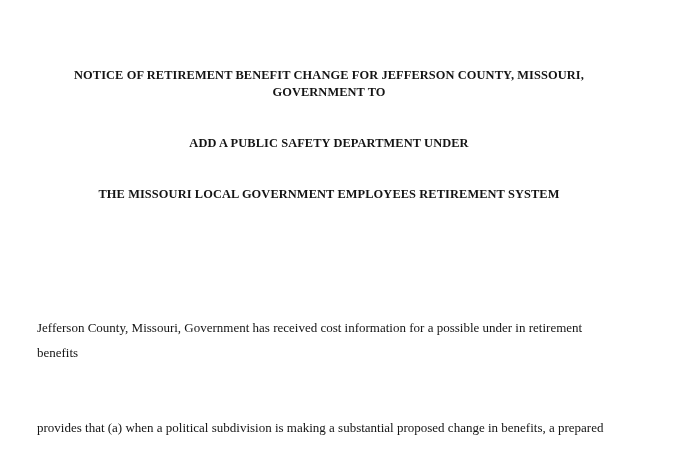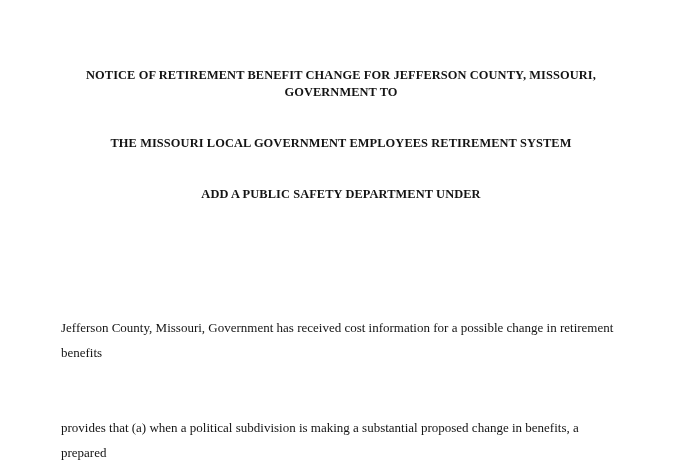--- a/index.html
+++ b/index.html
@@ -12,21 +12,21 @@
     background: #ffffff;
     overflow: hidden;
     font-family: "Liberation Serif", "DejaVu Serif", serif;
     color: #141414;
     -webkit-font-smoothing: antialiased;
   }
   .doc-page {
     box-sizing: border-box;
     width: 659px;
     height: 474px;
-    padding: 33px 38px 0 61px;
+    padding: 33px 38px 0 37px;
     background: #ffffff;
   }
   .doc-title {
     text-align: center;
     font-weight: bold;
     font-size: 12.4px;
     line-height: 17px;
     letter-spacing: 0.1px;
     white-space: pre-wrap;
   }
@@ -43,26 +43,26 @@
     min-height: 25px;
   }
 </style>
 </head>
 <body>
 
 <div class="doc-page">
 
   <div class="doc-title">
     <div class="title-line">NOTICE OF RETIREMENT BENEFIT CHANGE FOR JEFFERSON COUNTY, MISSOURI, GOVERNMENT TO</div>
+    <div class="title-line">ADD A PUBLIC SAFETY DEPARTMENT UNDER</div>
     <div class="title-line">THE MISSOURI LOCAL GOVERNMENT EMPLOYEES RETIREMENT SYSTEM</div>
-    <div class="title-line">ADD A PUBLIC SAFETY DEPARTMENT UNDER</div>
   </div>
 
   <div class="doc-body">
-    <div class="body-line">Jefferson County, Missouri, Government has received cost information for a possible change in retirement benefits</div>
+    <div class="body-line">Jefferson County, Missouri, Government has received cost information for a possible under in retirement benefits</div>
     <div class="body-line">provides that (a) when a political subdivision is making a substantial proposed change in benefits, a prepared</div>
     
     
     
     
     
     
     
     
   </div>

